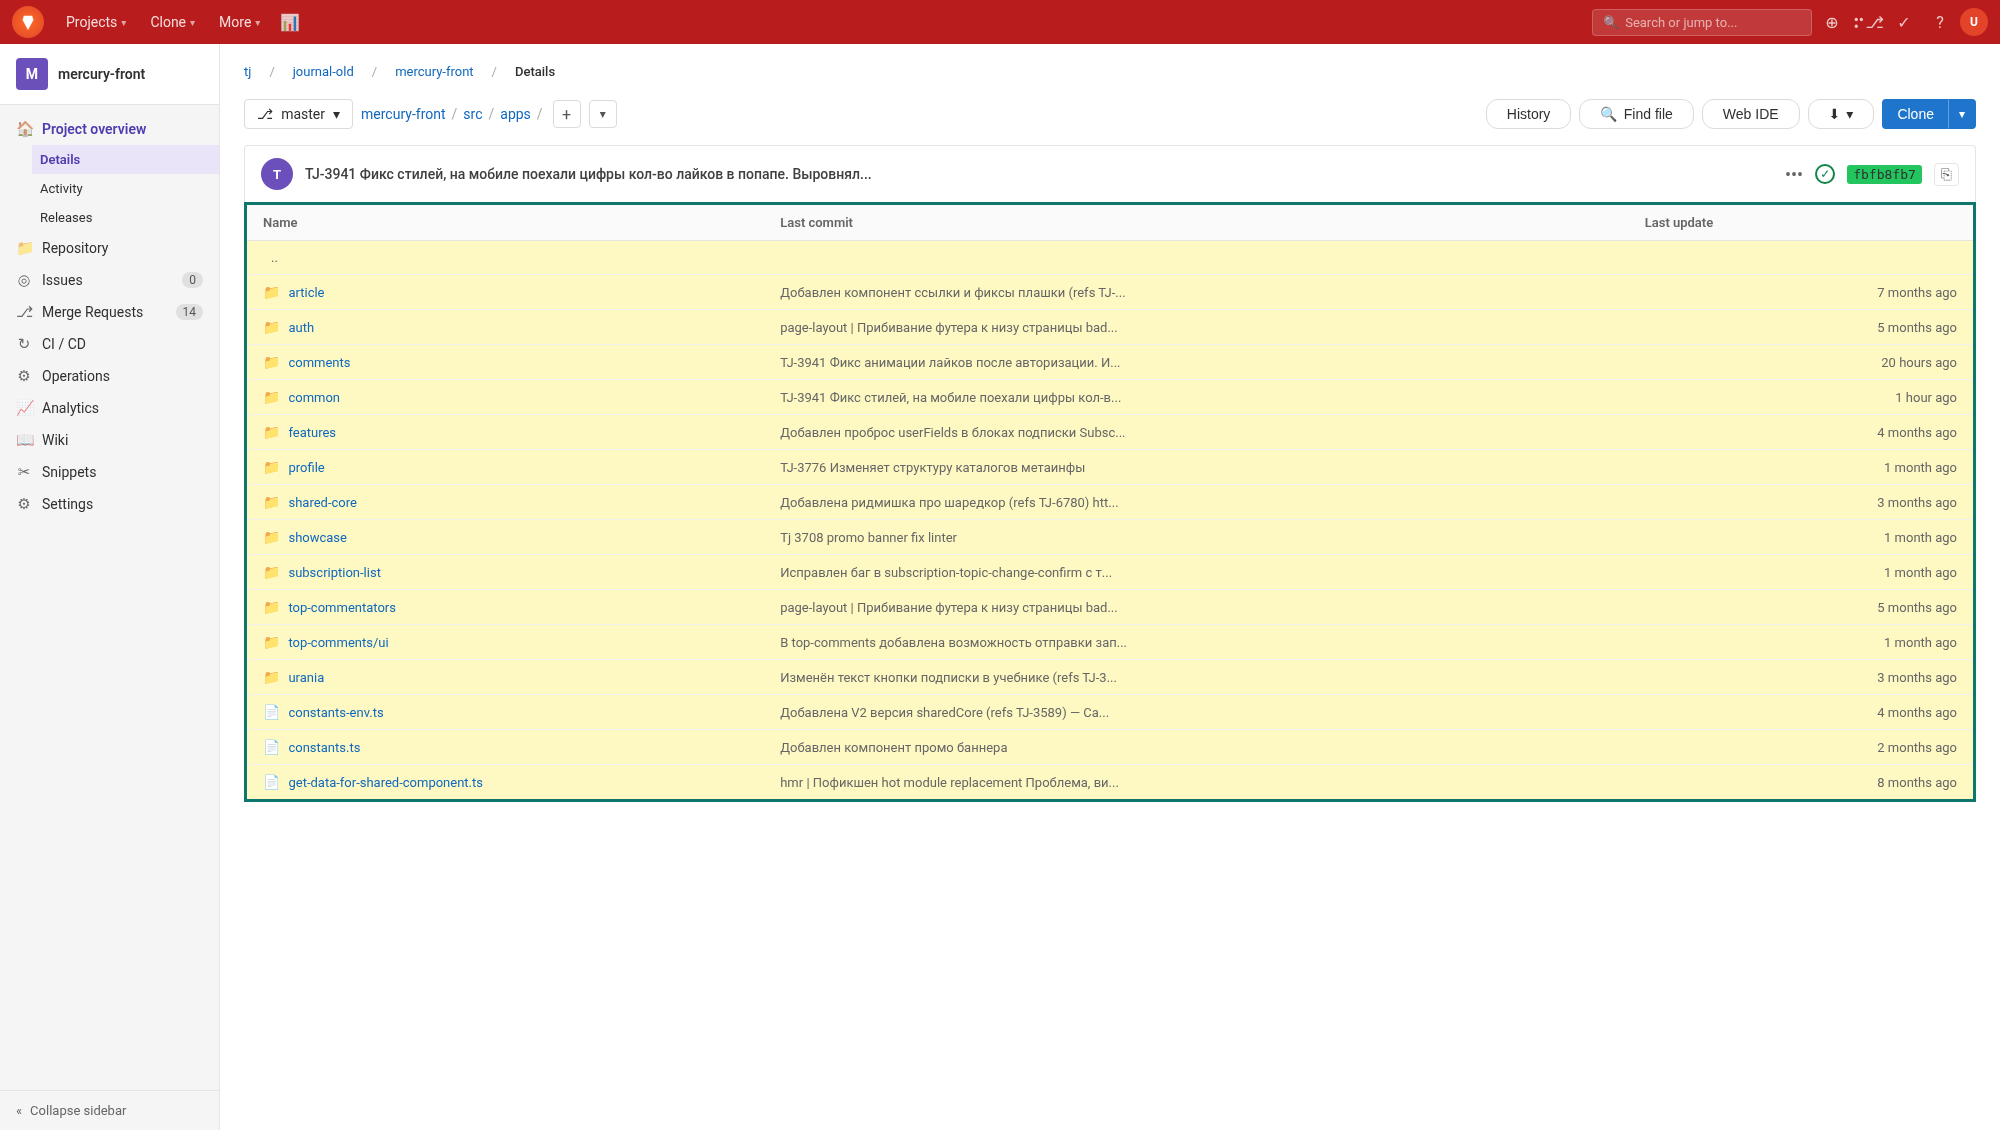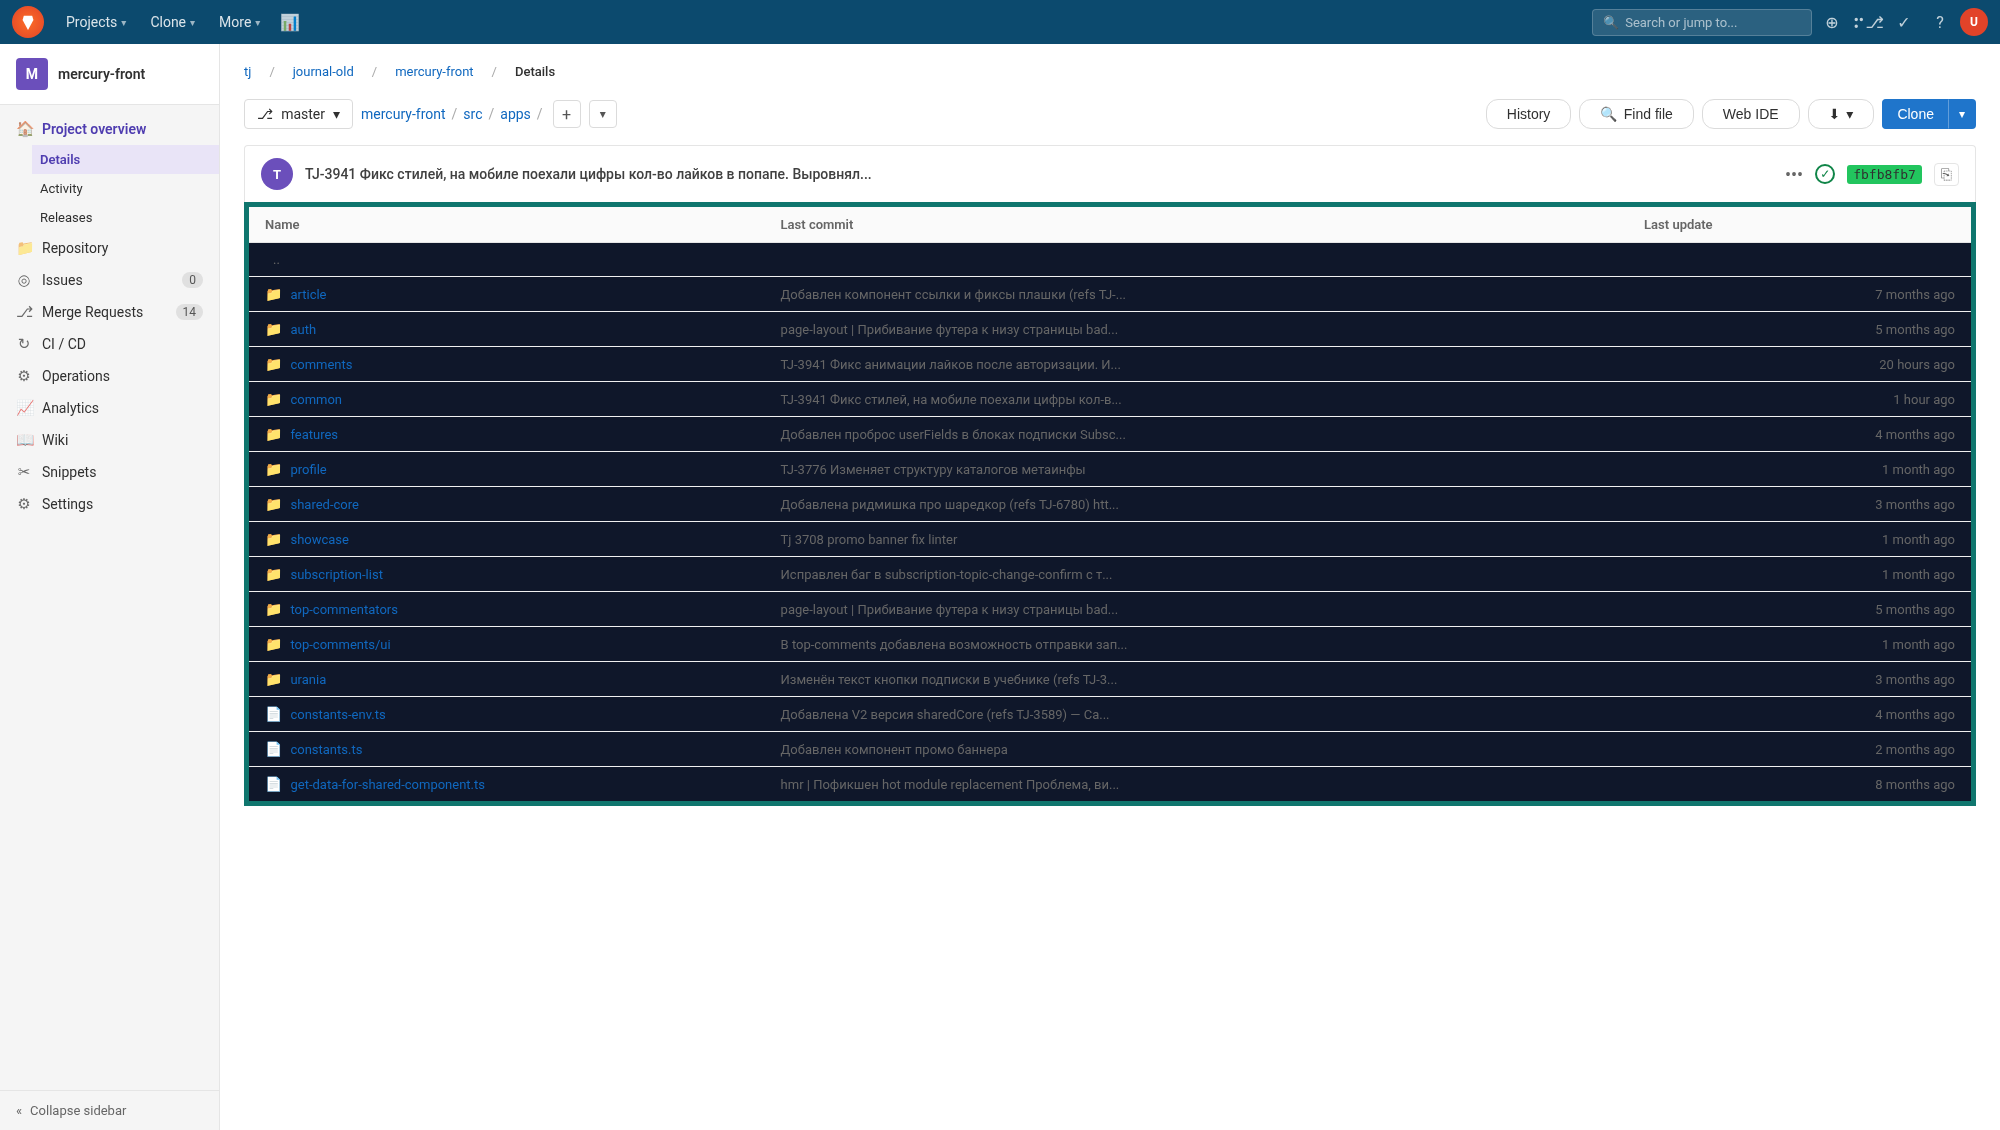--- a/index.html
+++ b/index.html
@@ -1,20 +1,20 @@
 <!DOCTYPE html>
 <html><head>
   <meta charset="utf-8">
   <style>
     * { box-sizing: border-box; margin: 0; padding: 0; }
     body { font-family: -apple-system, BlinkMacSystemFont, 'Segoe UI', Roboto, sans-serif; font-size: 14px; background: #fff; color: #303030; }
 
     
     .topnav {
-      background: #0c4a6e;
+      background: #b91c1c;
       height: 44px;
       display: flex;
       align-items: center;
       padding: 16px 12px;
       gap: 4px;
       position: fixed;
       top: 0; left: 0; right: 0;
       z-index: 100;
     }
     .topnav-logo {
@@ -258,24 +258,24 @@
       color: #666; cursor: pointer; font-size: 14px;
       padding: 2px 6px;
       border: 1px solid #e5e5e5;
       border-radius: 4px;
       background: #fff;
     }
 
     
     .file-table {
       width: 100%;
-      border: 5px solid #0f766e;
+      border: 3px solid #0f766e;
       border-radius: 0 0 4px 4px;
       border-collapse: collapse;
-      background: #0f172a;
+      background: #fef9c3;
     }
     .file-table th {
       text-align: left;
       padding: 10px 16px;
       border-bottom: 1px solid #e5e5e5;
       color: #666;
       font-weight: 600;
       font-size: 13px;
       background: #fafafa;
     }

